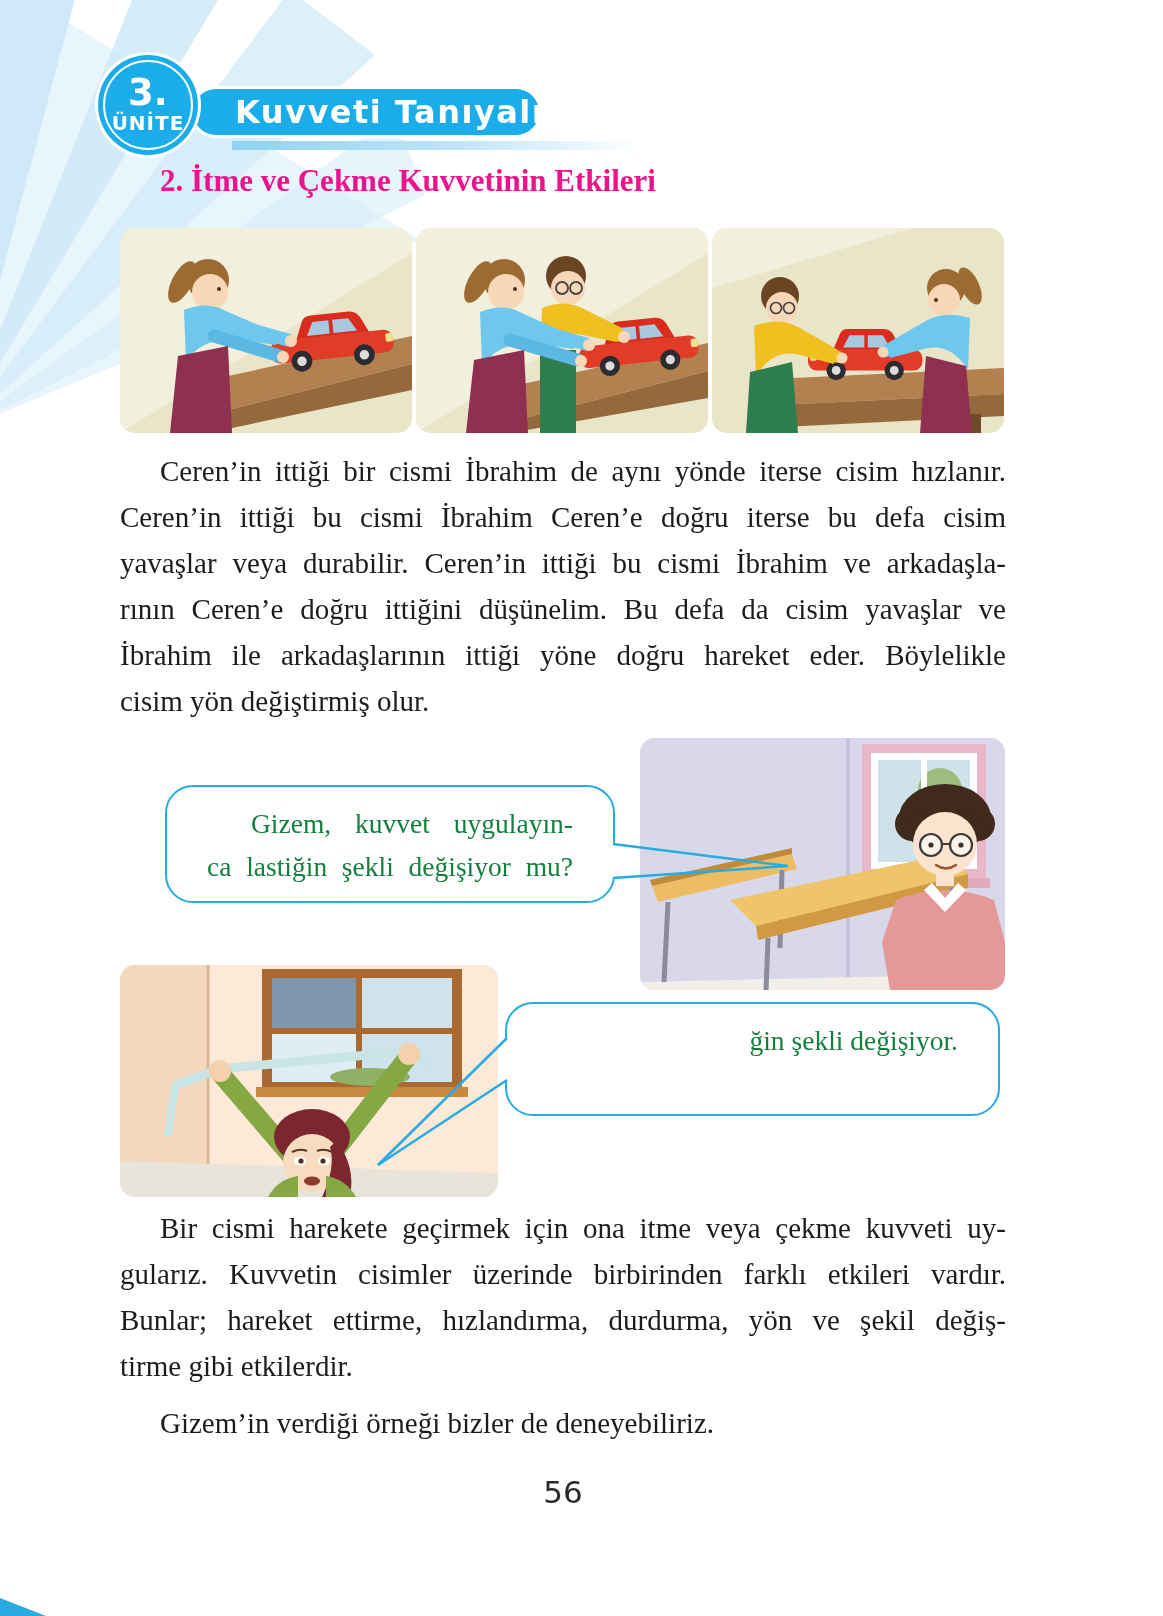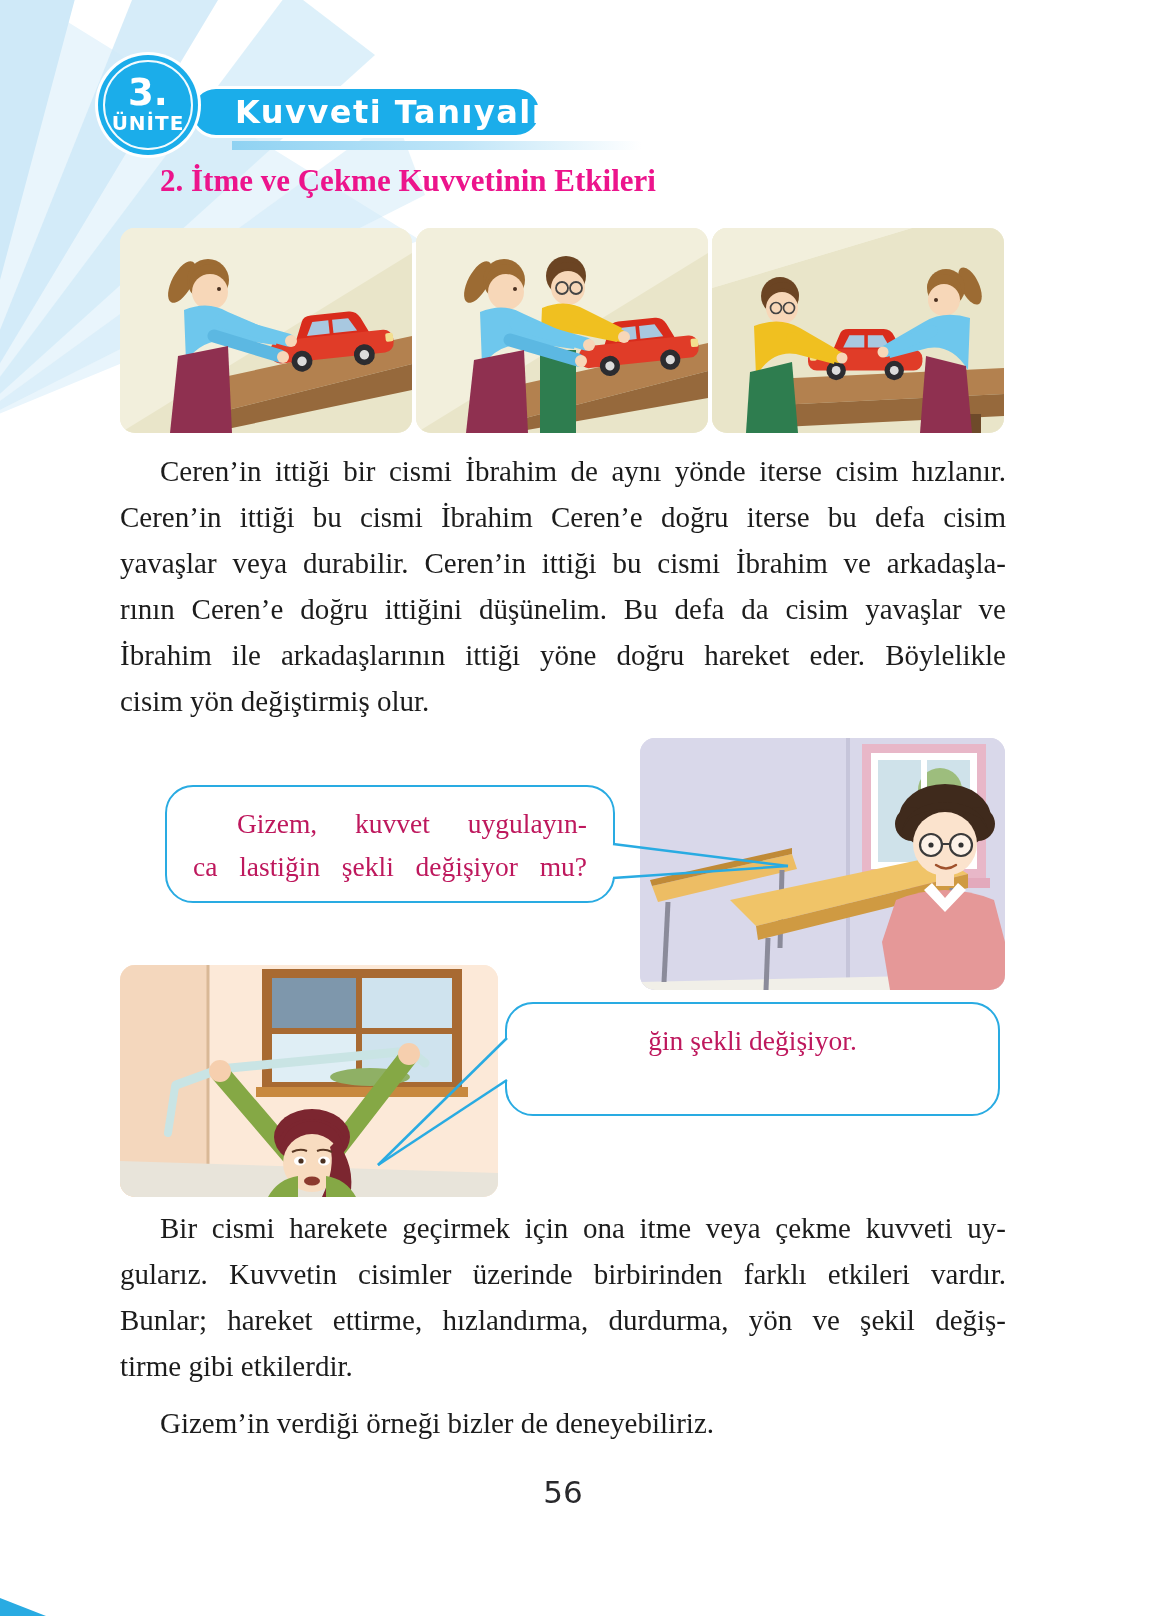--- a/index.html
+++ b/index.html
@@ -63,25 +63,25 @@
     position:absolute; left:120px; width:886px;
     font-size:29px; color:#1c1c1c; line-height:46px;
   }
   .tline { text-align:justify; text-align-last:justify; white-space:normal; }
   .tline-end { text-align:left; text-align-last:left; }
   .indent { text-indent:40px; }
 
   
   .bubble {
     position:absolute; background:#ffffff; border:2.5px solid #29abe2;
-    border-radius:28px; padding:15px 26px;
-    font-size:27.5px; color:#be185d; line-height:43px; z-index:4;
+    border-radius:28px; padding:15px 40px;
+    font-size:27.5px; color:#15803d; line-height:43px; z-index:4;
   }
   .bubble .b1 { text-align:justify; text-align-last:justify; }
-  .bubble .b2 { text-align:center; }
+  .bubble .b2 { text-align:right; }
   .tail { position:absolute; z-index:5; }
 
   .page-number {
     position:absolute; left:0; top:1474px; width:1126px; text-align:center;
     font-family:"DejaVu Sans", sans-serif; font-size:31px; color:#29292c;
   }
   .corner-wedge { position:absolute; left:0; bottom:0; z-index:1; }
 </style>
 </head>
 <body>

